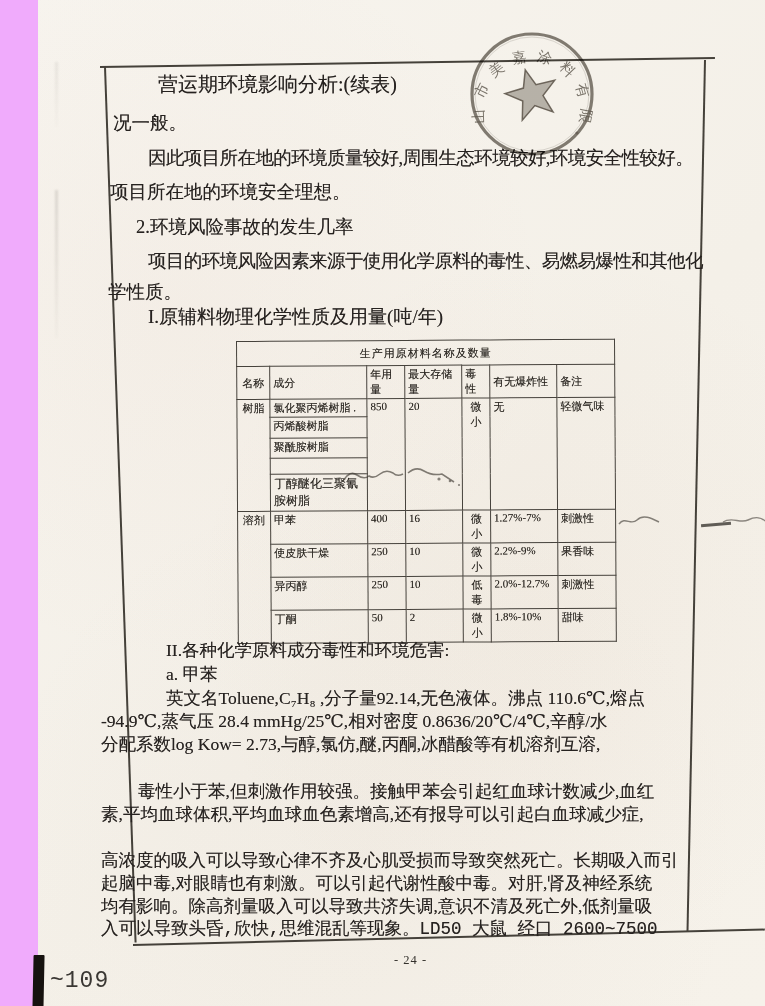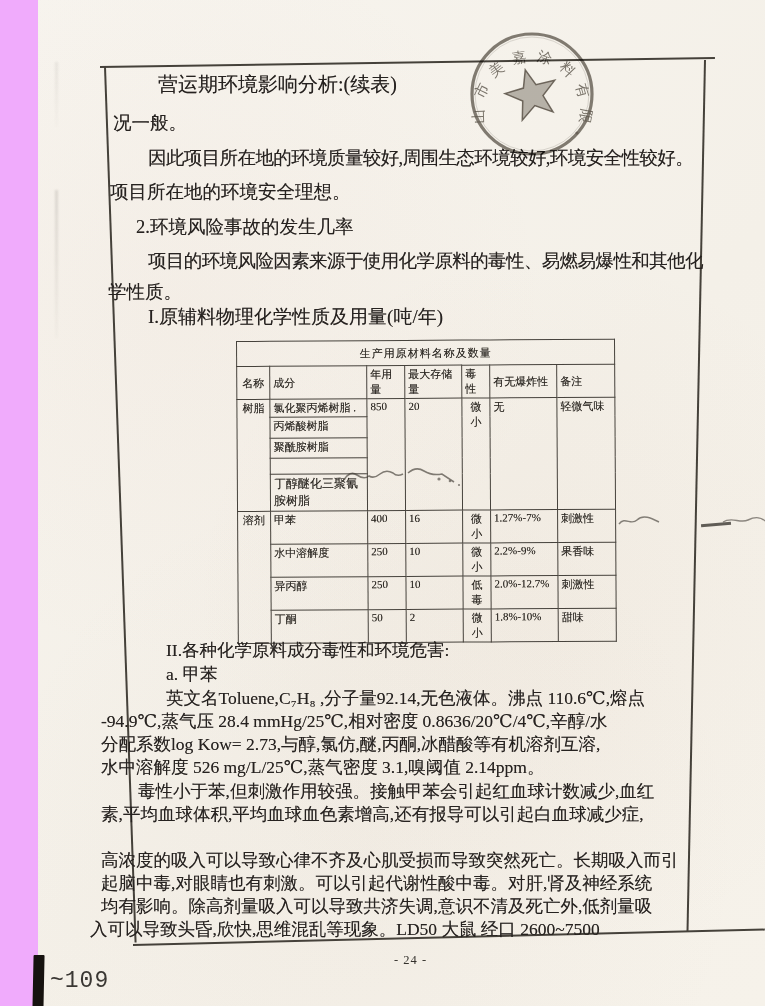--- a/index.html
+++ b/index.html
@@ -118,21 +118,21 @@
     <tr class="srh">
       <td rowspan="4" class="c-center">溶剂</td>
       <td>甲苯</td>
       <td>400</td>
       <td>16</td>
       <td class="c-center">微小</td>
       <td>1.27%-7%</td>
       <td>刺激性</td>
     </tr>
     <tr class="srh">
-      <td>水中溶解度</td>
+      <td>使皮肤干燥</td>
       <td>250</td>
       <td>10</td>
       <td class="c-center">微小</td>
       <td>2.2%-9%</td>
       <td>果香味</td>
     </tr>
     <tr class="srh">
       <td>异丙醇</td>
       <td>250</td>
       <td>10</td>
@@ -168,27 +168,26 @@
   <svg class="mark" style="left:722px;top:514px;" width="44" height="14">
     <path d="M1,8 C10,2 18,10 26,6 S40,4 43,7" stroke="#3a352f" stroke-width="1.4" fill="none" opacity=".7"></path>
   </svg>
   <div class="dash"></div>
 
   <div class="tl body2" style="left:166px;top:640px;">II.各种化学原料成分毒性和环境危害:</div>
   <div class="tl body2" style="left:166px;top:664px;">a. 甲苯</div>
   <div class="tl body2" style="left:166px;top:688px;text-align:center;">英文名Toluene,C₇H₈ ,分子量92.14,无色液体。沸点 110.6℃,熔点</div>
   <div class="tl body2" style="left:101px;top:711px;">-94.9℃,蒸气压 28.4 mmHg/25℃,相对密度 0.8636/20℃/4℃,辛醇/水</div>
   <div class="tl body2" style="left:101px;top:734px;">分配系数log Kow= 2.73,与醇,氯仿,醚,丙酮,冰醋酸等有机溶剂互溶,</div>
-  <div class="tl body2" style="left:101px;top:757px;">水中溶解度 526 mg/L/25℃,蒸气密度 3.1,嗅阈值 2.14ppm。</div>
   <div class="tl body2" style="left:138px;top:781px;">毒性小于苯,但刺激作用较强。接触甲苯会引起红血球计数减少,血红</div>
   <div class="tl body2" style="left:101px;top:804px;">素,平均血球体积,平均血球血色素增高,还有报导可以引起白血球减少症,</div>
   <div class="tl body2" style="left:101px;top:850px;">高浓度的吸入可以导致心律不齐及心肌受损而导致突然死亡。长期吸入而引</div>
   <div class="tl body2" style="left:101px;top:873px;">起脑中毒,对眼睛也有刺激。可以引起代谢性酸中毒。对肝,肾及神经系统</div>
   <div class="tl body2" style="left:101px;top:896px;text-align:center;">均有影响。除高剂量吸入可以导致共济失调,意识不清及死亡外,低剂量吸</div>
-  <div class="tl body2" style="left:90px;top:919px;">入可以导致头昏,欣快,思维混乱等现象。LD50  大鼠 经口 2600~7500</div>
+  <div class="tl body2" style="left:101px;top:919px;font-family:Liberation Mono, monospace;">入可以导致头昏,欣快,思维混乱等现象。LD50  大鼠 经口 2600~7500</div>
 
   <svg class="stamp" width="152" height="160">
     <circle cx="76" cy="80" r="60" fill="none" stroke="#4d463c" stroke-width="3.2" opacity=".78"></circle>
     <circle cx="76" cy="80" r="57" fill="none" stroke="#4d463c" stroke-width="1" opacity=".2"></circle>
     <path d="M76,55 L82.5,72.1 L101.7,72.7 L86.5,84.4 L91.9,102.8 L76,92 L60.1,102.8 L65.5,84.4 L50.3,72.7 L69.5,72.1 Z" transform="rotate(-15 76 81)" fill="rgba(90,82,70,0.45)" stroke="rgba(70,62,52,0.85)" stroke-width="1.5"></path>
     <defs>
       <path id="ringPath" d="M 30,113 A 49,49 0 1 1 122,113" fill="none"></path>
     </defs>
     <text font-size="14.5" fill="rgba(75,68,58,0.82)" letter-spacing="9" font-family="Liberation Serif, DejaVu Serif, serif">
       <textPath href="#ringPath" startOffset="4">山市美嘉涂料有限公司</textPath>

